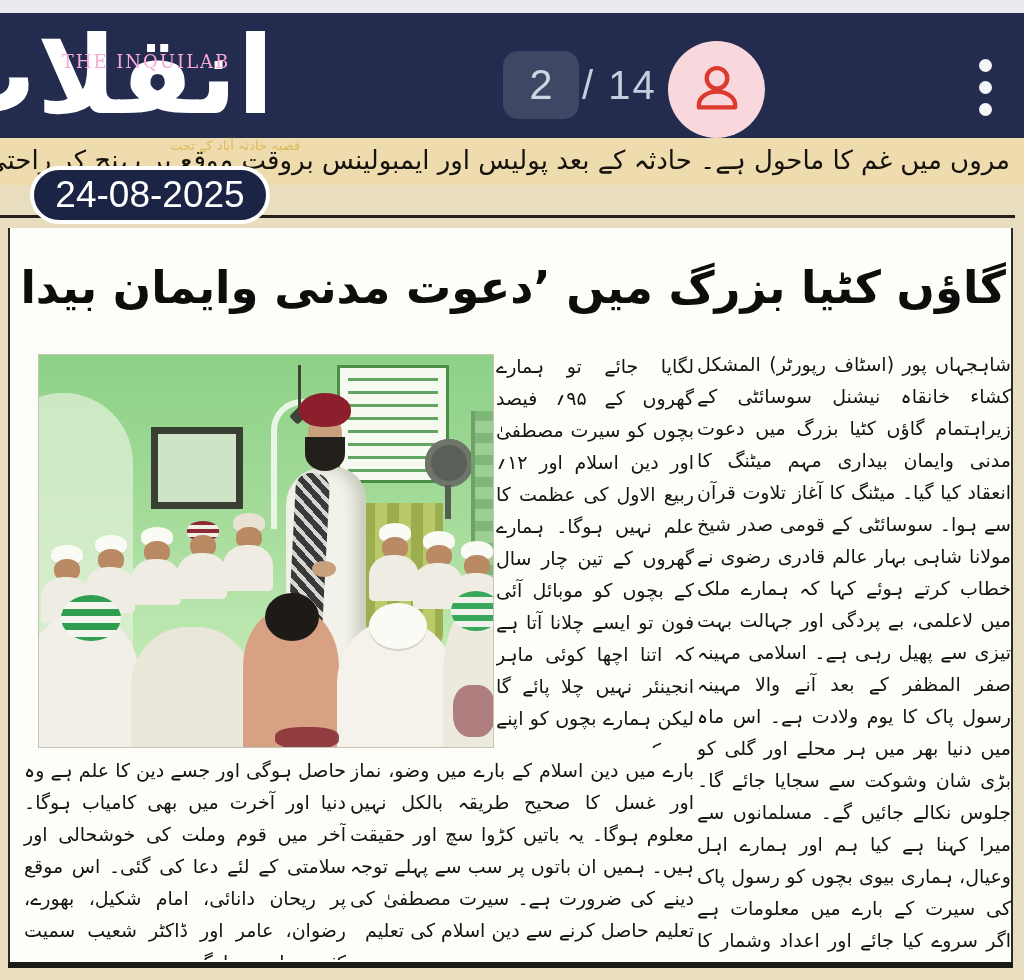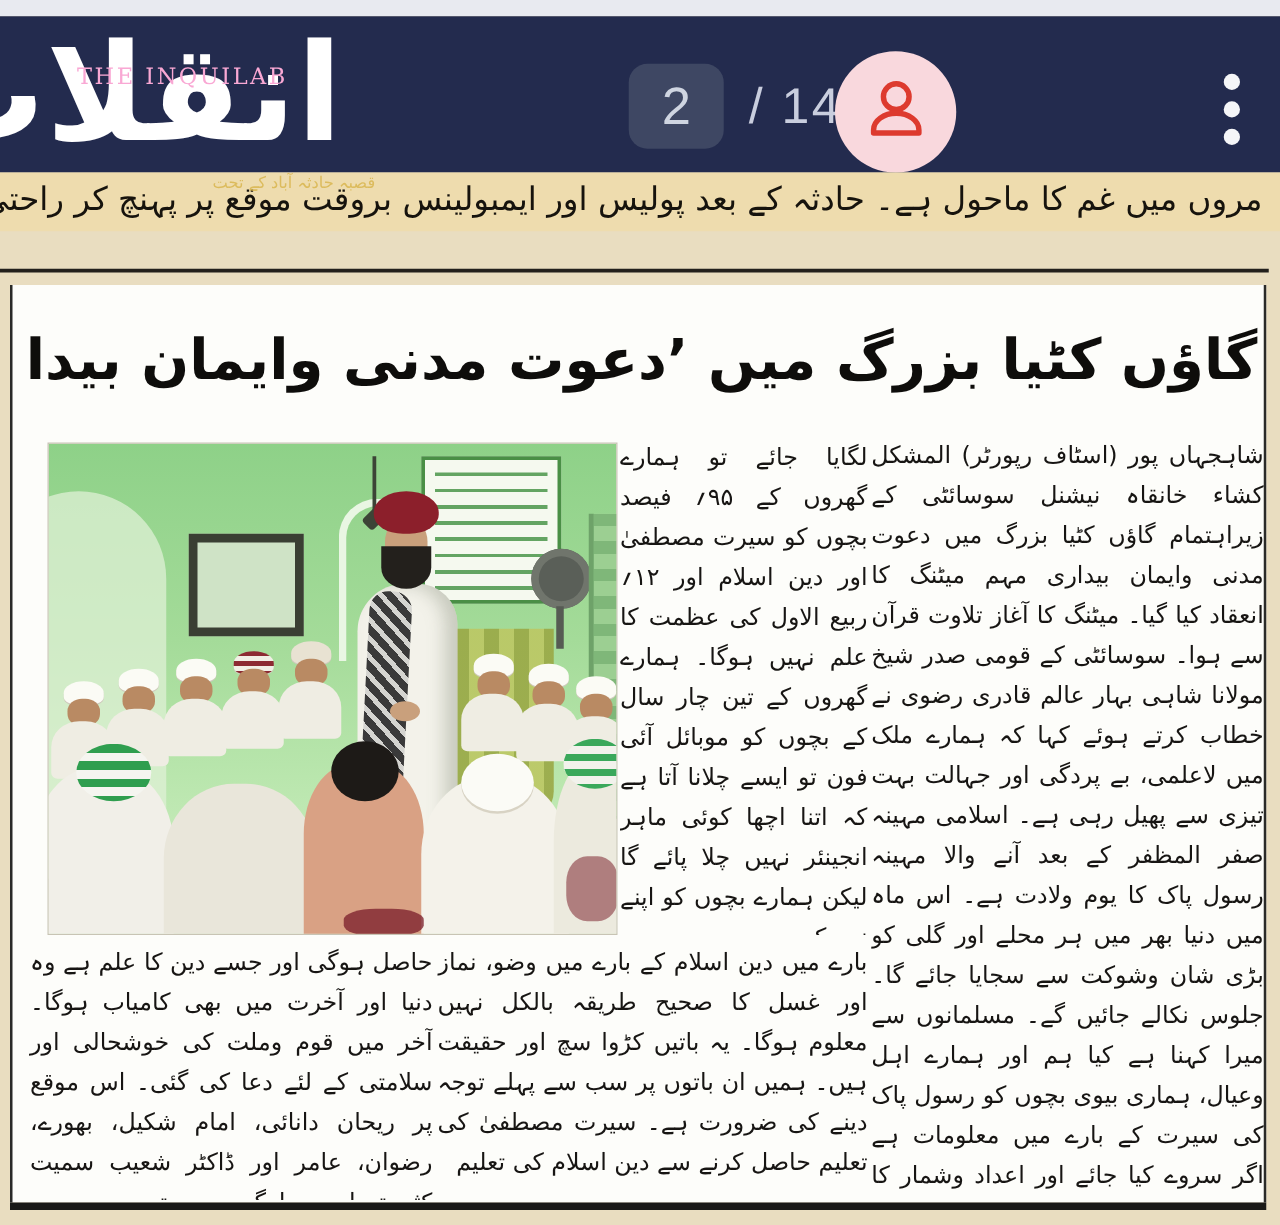--- a/index.html
+++ b/index.html
@@ -16,21 +16,21 @@
               color:#ffffff; direction:rtl; letter-spacing:-4px; }
   .logo-english{ position:absolute; left:50%; top:36px; transform:translateX(-50%);
                  font-family:"DejaVu Serif", serif; font-size:18px; letter-spacing:2px; color:#f9a8d4; white-space:nowrap; }
   .logo-caption{ position:absolute; left:170px; top:138px; font-family:"DejaVu Sans", sans-serif;
                  font-size:13px; color:#d9b64f; opacity:.85; direction:rtl; white-space:nowrap; filter:blur(.4px); }
 
   .pager{ position:absolute; left:503px; top:38px; display:flex; align-items:center; }
   .page-chip{ width:76px; height:68px; background:#3e4763; border-radius:15px;
               display:flex; align-items:center; justify-content:center;
               color:#cfd5e1; font-size:42px; }
-  .page-total{ margin-left:20px; color:#c9cede; font-size:40px; letter-spacing:2px; }
+  .page-total{ margin-left:3px; color:#c9cede; font-size:40px; letter-spacing:2px; }
 
   .avatar{ position:absolute; left:668px; top:28px; width:97px; height:97px; border-radius:50%;
            background:#f9d8dd; display:flex; align-items:center; justify-content:center; }
   .user-name{ position:absolute; left:799px; top:48px; color:#f2f4f8; font-size:37px; }
   .kebab{ position:absolute; left:979px; top:46px; display:flex; flex-direction:column; gap:9px; cursor:pointer; }
   .kebab span{ width:13px; height:13px; border-radius:50%; background:#f5f6f8; }
 
   
   .ticker{ position:absolute; left:0; top:138px; width:1024px; height:47px; background:#eedcae; overflow:hidden; }
   .ticker-text{ direction:rtl; white-space:nowrap; font-family:"DejaVu Sans", sans-serif;
@@ -133,20 +133,21 @@
   </div>
 
   <div class="ticker">
     <div class="ticker-text">مروں میں غم کا ماحول ہے۔ حادثہ کے بعد پولیس اور ایمبولینس بروقت موقع پر پہنچ کر راحتی عمل میں مصروف ہوگئے تھے۔</div>
   </div>
 
   <div class="logo-caption">قصبہ حادثہ آباد کے تحت</div>
 
   <div class="top-rule"></div>
 
+  <div class="date-pill">24-08-2025</div>
 
   <div class="article">
 
     <div class="headline">گاؤں کٹیا بزرگ میں ’دعوت مدنی وایمان بیداری‘ مہم کیلئے میٹنگ کا انعقاد</div>
 
     <div class="ucol col-right">شاہجہاں پور (اسٹاف رپورٹر) المشکل کشاء خانقاہ نیشنل سوسائٹی کے زیراہتمام گاؤں کٹیا بزرگ میں دعوت مدنی وایمان بیداری مہم میٹنگ کا انعقاد کیا گیا۔ میٹنگ کا آغاز تلاوت قرآن سے ہوا۔ سوسائٹی کے قومی صدر شیخ مولانا شاہی بہار عالم قادری رضوی نے خطاب کرتے ہوئے کہا کہ ہمارے ملک میں لاعلمی، بے پردگی اور جہالت بہت تیزی سے پھیل رہی ہے۔ اسلامی مہینہ صفر المظفر کے بعد آنے والا مہینہ رسول پاک کا یوم ولادت ہے۔ اس ماہ میں دنیا بھر میں ہر محلے اور گلی کو بڑی شان وشوکت سے سجایا جائے گا۔ جلوس نکالے جائیں گے۔ مسلمانوں سے میرا کہنا ہے کیا ہم اور ہمارے اہل وعیال، ہماری بیوی بچوں کو رسول پاک کی سیرت کے بارے میں معلومات ہے اگر سروے کیا جائے اور اعداد وشمار کا حساب</div>
 
     <div class="ucol col-mid-top">لگایا جائے تو ہمارے گھروں کے ۹۵؍ فیصد بچوں کو سیرت مصطفیٰ اور دین اسلام اور ۱۲؍ ربیع الاول کی عظمت کا علم نہیں ہوگا۔ ہمارے گھروں کے تین چار سال کے بچوں کو موبائل آئی فون تو ایسے چلانا آتا ہے کہ اتنا اچھا کوئی ماہر انجینئر نہیں چلا پائے گا لیکن ہمارے بچوں کو اپنے نبی کے</div>
 
     <div class="ucol col-mid-bottom">بارے میں دین اسلام کے بارے میں وضو، نماز اور غسل کا صحیح طریقہ بالکل نہیں معلوم ہوگا۔ یہ باتیں کڑوا سچ اور حقیقت ہیں۔ ہمیں ان باتوں پر سب سے پہلے توجہ دینے کی ضرورت ہے۔ سیرت مصطفیٰ کی تعلیم حاصل کرنے سے دین اسلام کی تعلیم</div>

